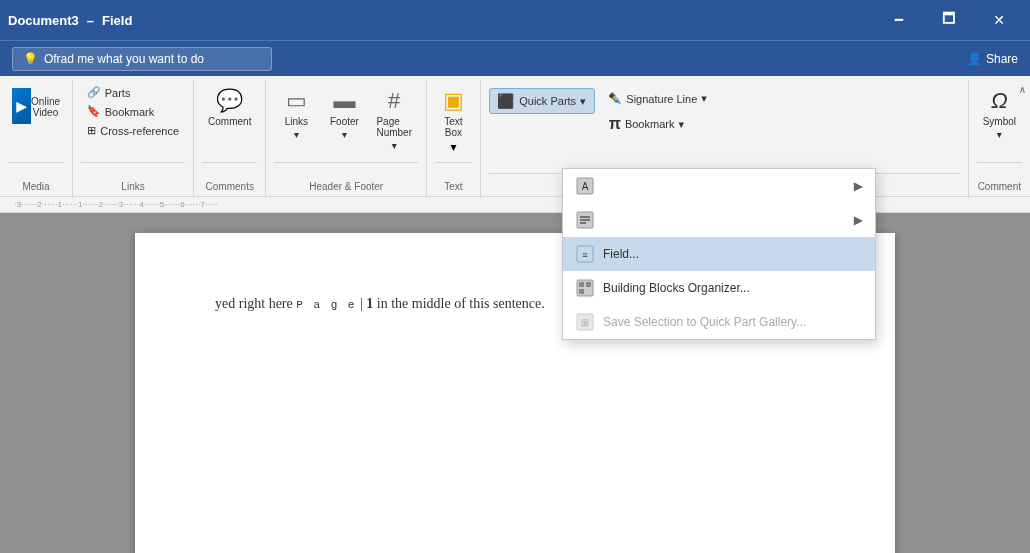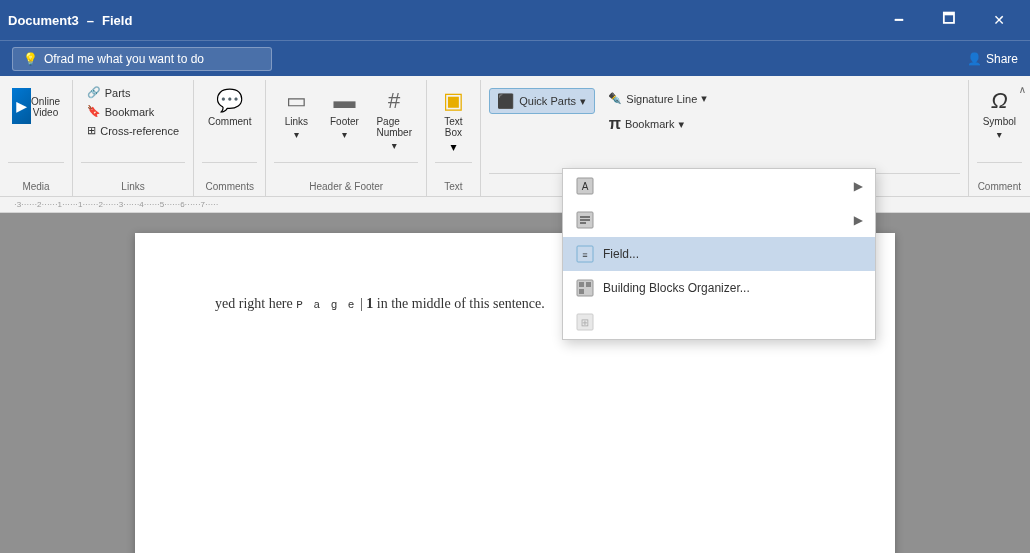--- a/index.html
+++ b/index.html
@@ -479,20 +479,21 @@
       <span class="dropdown-item-text">Building Blocks Organizer...</span>
     </div>
 
     <div class="dropdown-item disabled">
       <div class="dropdown-item-icon">
         <svg width="18" height="18" viewBox="0 0 18 18">
             <rect x="1" y="1" width="16" height="16" rx="1" fill="#e8e8e8" stroke="#ccc" stroke-width="1"></rect>
             <text x="9" y="13" text-anchor="middle" font-size="10" fill="#aaa">⊞</text>
           </svg>
       </div>
+      <span class="dropdown-item-text">Save Selection to Quick Part Gallery...</span>
     </div>
 
   </div>
 </div>
 
 <div class="doc-area">
   <div class="doc-page">
     <p class="doc-text">
       <span>yed right here </span><span class="field-code">P a g e</span><span> | </span><strong>1</strong><span> in the middle of this sentence.</span>
     </p>

